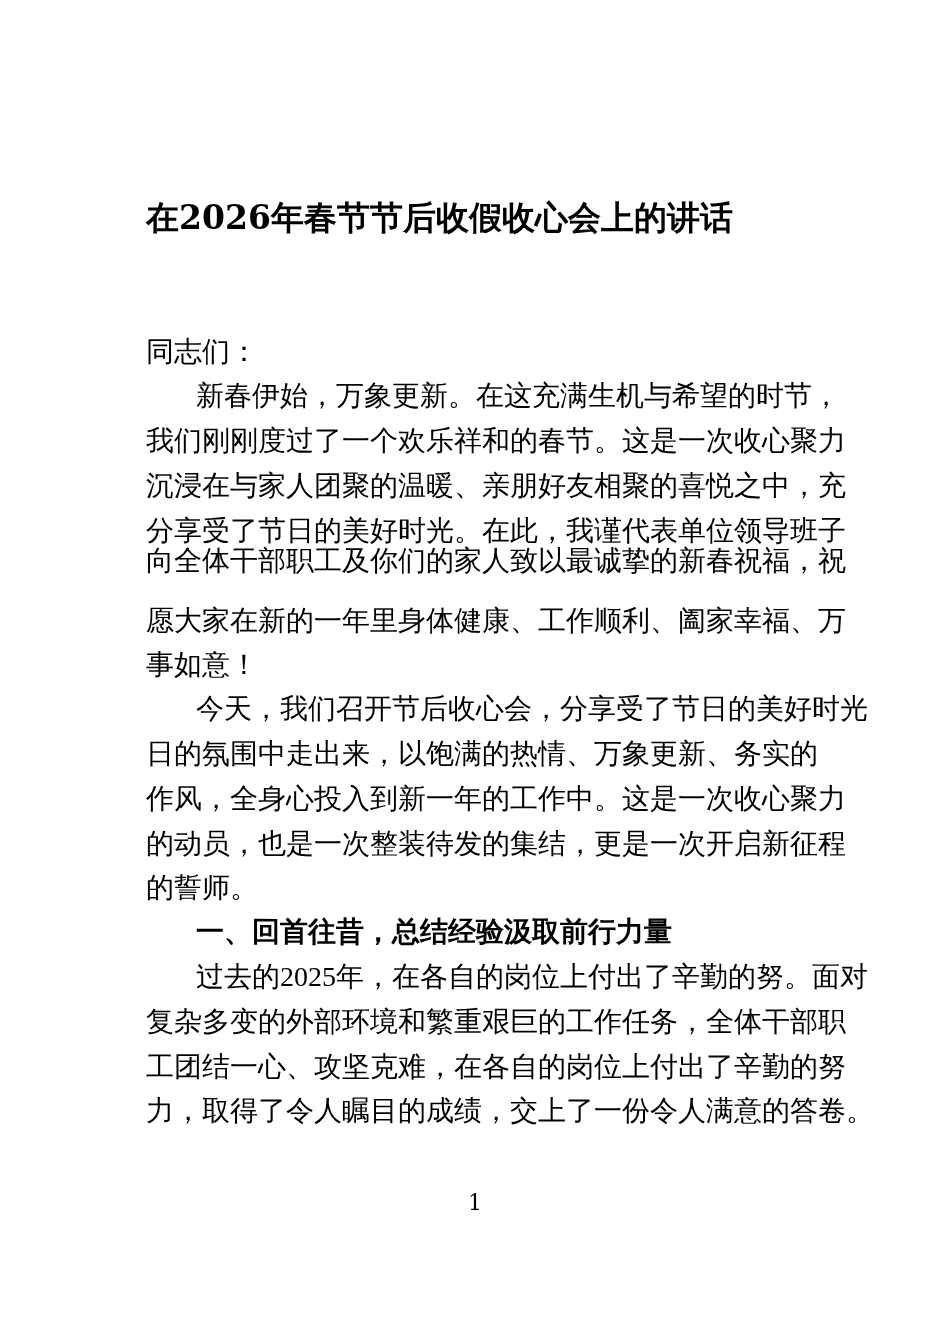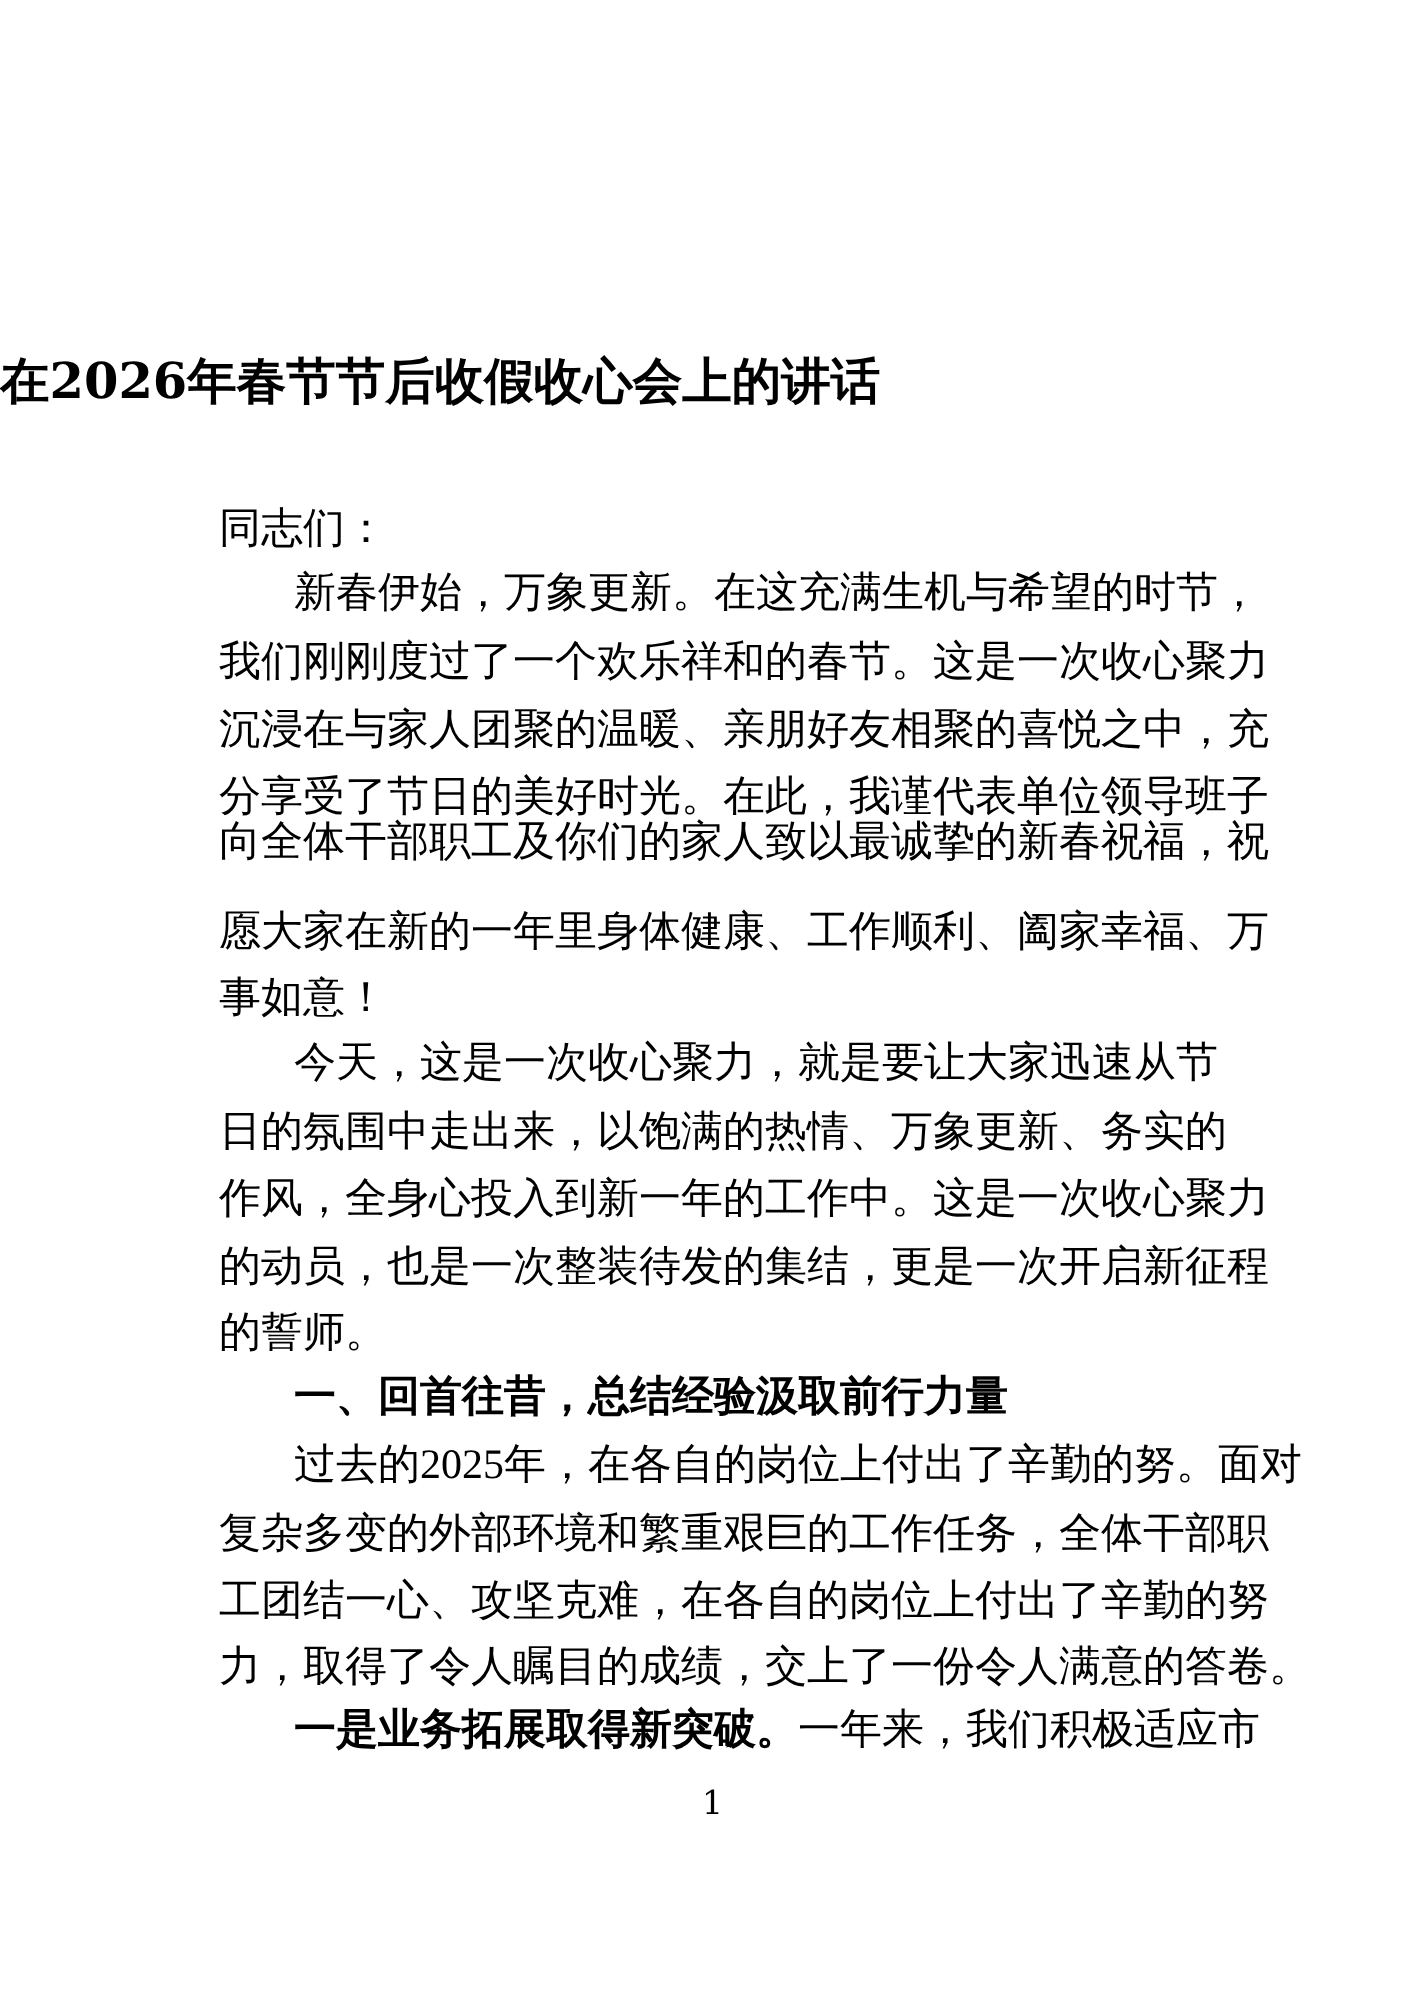--- a/index.html
+++ b/index.html
@@ -1,21 +1,21 @@
 <!DOCTYPE html>
 <html><head>
   <meta charset="utf-8">
   <style>
     html, body { margin: 0; padding: 0; background: #ffffff; }
     body { width: 950px; height: 1344px; position: relative; overflow: hidden;
            font-family: "DejaVu Sans", sans-serif; color: #000; }
     .page { position: absolute; left: 0; top: 0; width: 950px; height: 1344px; background: #fff; }
-    .title { position: absolute; top: 196px; left: 0; width: 879px; 
+    .title { position: absolute; top: 196px; left: 0; width: 879px; text-align: center;
              font-family: "DejaVu Serif", serif; font-weight: bold; font-size: 33px;
-             letter-spacing: 0px; line-height: 44px; margin-top: 36px; }
+             letter-spacing: 0px; line-height: 44px; }
     .line { position: absolute; left: 146px; width: 660px; font-size: 28px; line-height: 33px;
             white-space: nowrap; }
     .line.just { text-align: justify; text-align-last: justify; }
     .line.indent { left: 196px; width: 610px; font-family: Liberation Serif, serif; }
     .heading { font-weight: bold; }
     .bold { font-weight: bold; }
     .pagenum { position: absolute; top: 1188px; left: 0; width: 950px; text-align: center;
                font-family: "DejaVu Serif", serif; font-size: 22px; line-height: 30px; }
   </style>
 </head>
@@ -27,30 +27,27 @@
   <div class="line" style="top:335px;">同志们：</div>
 
   <div id="body-lines">
       <div class="line just indent" style="top: 379px;">新春伊始，万象更新。在这充满生机与希望的时节，</div>
       <div class="line just" style="top: 424px;">我们刚刚度过了一个欢乐祥和的春节。这是一次收心聚力</div>
       <div class="line just" style="top: 469px;">沉浸在与家人团聚的温暖、亲朋好友相聚的喜悦之中，充</div>
       <div class="line just" style="top: 514px;">分享受了节日的美好时光。在此，我谨代表单位领导班子</div>
       <div class="line just" style="top: 544px;">向全体干部职工及你们的家人致以最诚挚的新春祝福，祝</div>
       <div class="line just" style="top: 604px;">愿大家在新的一年里身体健康、工作顺利、阖家幸福、万</div>
       <div class="line" style="top: 648px;">事如意！</div>
-      <div class="line just indent" style="top: 692px;">今天，这是一次收心聚力，就是要让大家迅速从节</div>
+      <div class="line just indent" style="top: 692px;">今天，我们召开节后收心会，分享受了节日的美好时光</div>
       <div class="line just" style="top: 737px;">日的氛围中走出来，以饱满的热情、万象更新、务实的</div>
       <div class="line just" style="top: 782px;">作风，全身心投入到新一年的工作中。这是一次收心聚力</div>
       <div class="line just" style="top: 827px;">的动员，也是一次整装待发的集结，更是一次开启新征程</div>
       <div class="line" style="top: 871px;">的誓师。</div>
       <div class="line indent heading" style="top: 915px;">一、回首往昔，总结经验汲取前行力量</div>
       <div class="line just indent" style="top: 960px;">过去的2025年，在各自的岗位上付出了辛勤的努。面对</div>
       <div class="line just" style="top: 1005px;">复杂多变的外部环境和繁重艰巨的工作任务，全体干部职</div>
       <div class="line just" style="top: 1050px;">工团结一心、攻坚克难，在各自的岗位上付出了辛勤的努</div>
       <div class="line just" style="top: 1094px;">力，取得了令人瞩目的成绩，交上了一份令人满意的答卷。</div>
     </div>
 
-  <div class="line just indent" id="last-line" style="top:1137px;">
-    <span class="bold">一是业务拓展取得新突破。</span><span>一年来，我们积极适应市</span>
-  </div>
 
   <div class="pagenum">1</div>
 </div>
 
 </body></html>

